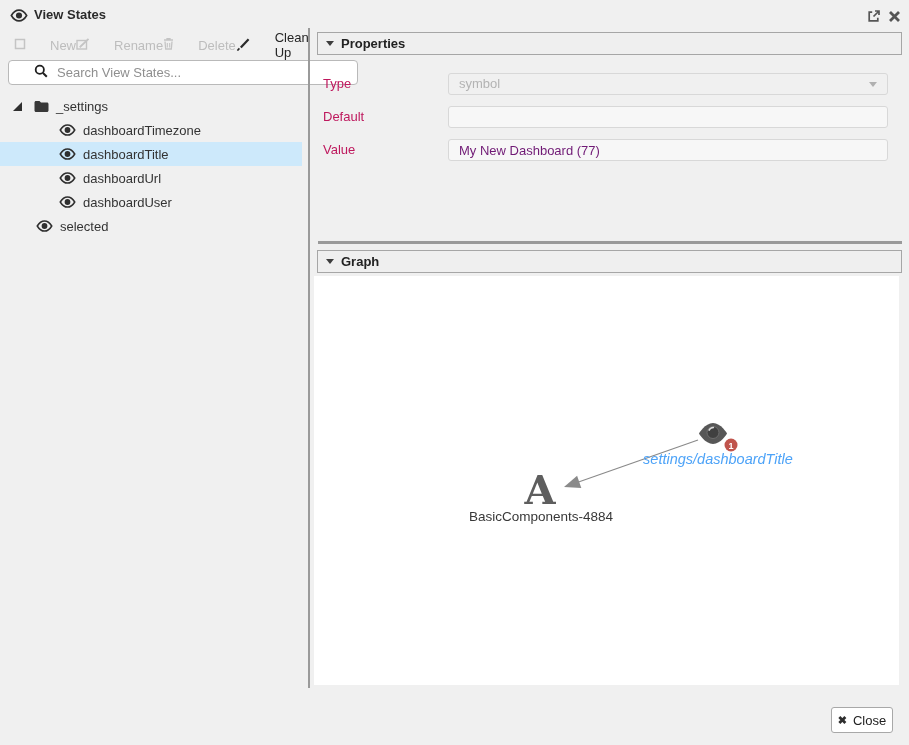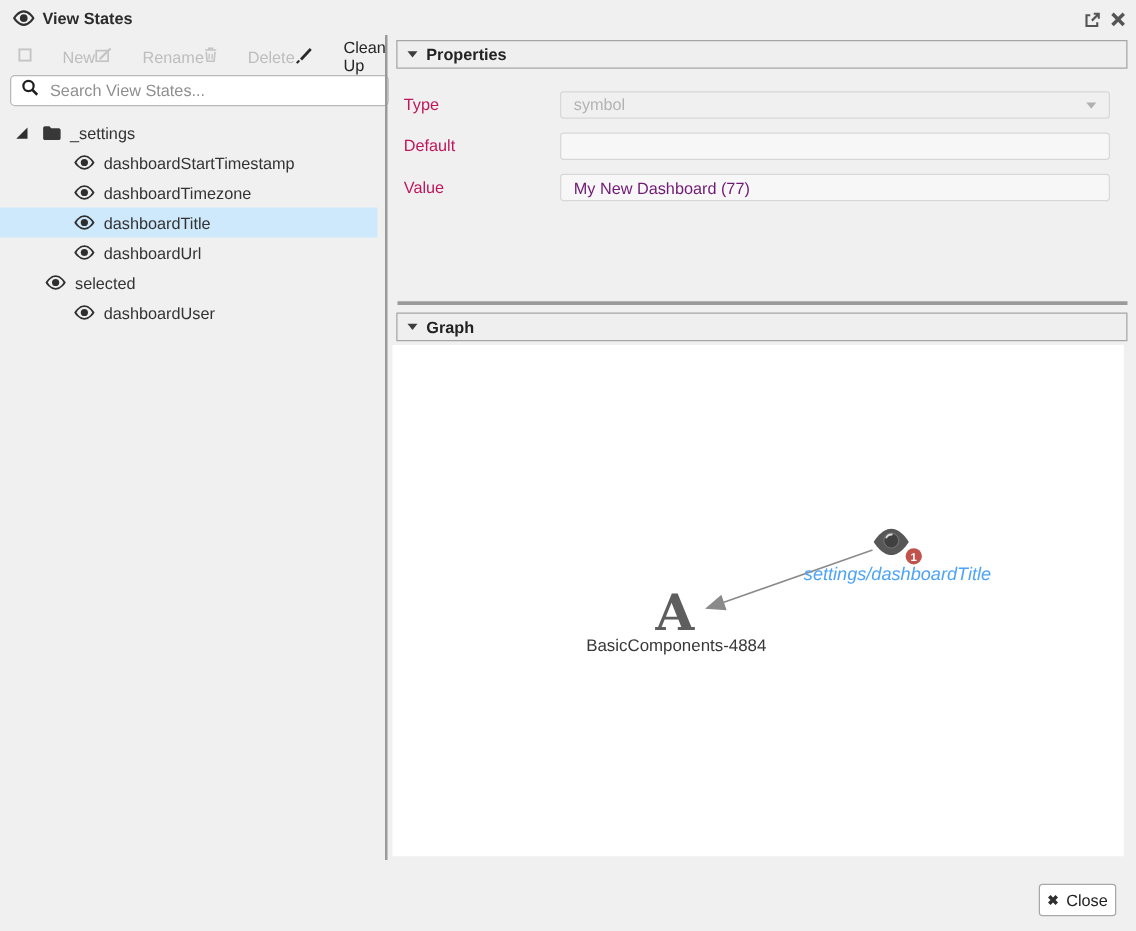--- a/index.html
+++ b/index.html
@@ -15,23 +15,23 @@
   .window-close-icon { position:absolute; left:888px; top:9px; cursor:pointer; }
 
   
   .toolbar { position:absolute; left:14px; top:34px; width:278px; height:22px;
              display:flex; justify-content:space-between; align-items:center; }
   .tool-btn { display:flex; align-items:center; gap:24px; font-size:13px; cursor:default; }
   .tool-btn.disabled { color:#bdbdbd; }
   .tool-btn.enabled { color:#252525; cursor:pointer; }
 
   
-  .search-box { position:absolute; left:8px; top:60px; width:303px; height:25px; box-sizing:border-box;
+  .search-box { position:absolute; left:8px; top:60px; width:350px; height:25px; box-sizing:border-box;
                 background:#fff; border:1px solid #b9b9b9; border-radius:4px;
-                display:flex; align-items:center; padding:0 8px; gap:7px; }
+                display:flex; align-items:center; padding:0 25px; gap:7px; }
   .search-box input { border:none; outline:none; flex:1; font-size:13px; color:#444;
                       font-family:"Liberation Sans", sans-serif; background:transparent; }
   .search-box input::placeholder { color:#8f8f8f; }
 
   
   .tree { position:absolute; left:0; top:94px; width:302px; }
   .tree-row { height:24px; display:flex; align-items:center; font-size:13px; color:#333; cursor:pointer; }
   .tree-row.lvl-folder { padding-left:13px; }
   .tree-row.lvl-child  { padding-left:59px; }
   .tree-row.lvl-root   { padding-left:36px; }
@@ -152,78 +152,69 @@
     <div class="tree-row lvl-folder">
       <span class="expander"></span>
       <span class="folder-wrap">
         <svg width="17" height="13" viewBox="0 0 16 13">
           <path d="M1 2.5 C1 1.7 1.7 1 2.5 1 H6 L7.5 2.6 H13.5 C14.3 2.6 15 3.3 15 4.1 V10.5 C15 11.3 14.3 12 13.5 12 H2.5 C1.7 12 1 11.3 1 10.5 Z" fill="#383838"></path>
         </svg>
       </span>
       <span>_settings</span>
     </div>
 
+
     <div class="tree-row lvl-child">
       <span class="icon">
         <svg width="17" height="12" viewBox="0 0 20 14">
             <path d="M10 1 C5 1 1.5 7 1.5 7 C1.5 7 5 13 10 13 C15 13 18.5 7 18.5 7 C18.5 7 15 1 10 1 Z" fill="none" stroke="#2f2f2f" stroke-width="1.8"></path>
             <circle cx="10" cy="7" r="3.4" fill="#2f2f2f"></circle>
           </svg>
       </span>
-      <span>dashboardStartTimestamp</span>
+      <span>dashboardTimezone</span>
+    </div>
+
+    <div class="tree-row lvl-child selected">
+      <span class="icon">
+        <svg width="17" height="12" viewBox="0 0 20 14">
+            <path d="M10 1 C5 1 1.5 7 1.5 7 C1.5 7 5 13 10 13 C15 13 18.5 7 18.5 7 C18.5 7 15 1 10 1 Z" fill="none" stroke="#2f2f2f" stroke-width="1.8"></path>
+            <circle cx="10" cy="7" r="3.4" fill="#2f2f2f"></circle>
+          </svg>
+      </span>
+      <span>dashboardTitle</span>
     </div>
 
     <div class="tree-row lvl-child">
       <span class="icon">
         <svg width="17" height="12" viewBox="0 0 20 14">
             <path d="M10 1 C5 1 1.5 7 1.5 7 C1.5 7 5 13 10 13 C15 13 18.5 7 18.5 7 C18.5 7 15 1 10 1 Z" fill="none" stroke="#2f2f2f" stroke-width="1.8"></path>
             <circle cx="10" cy="7" r="3.4" fill="#2f2f2f"></circle>
           </svg>
       </span>
-      <span>dashboardTimezone</span>
-    </div>
-
-    <div class="tree-row lvl-child selected">
-      <span class="icon">
-        <svg width="17" height="12" viewBox="0 0 20 14">
-            <path d="M10 1 C5 1 1.5 7 1.5 7 C1.5 7 5 13 10 13 C15 13 18.5 7 18.5 7 C18.5 7 15 1 10 1 Z" fill="none" stroke="#2f2f2f" stroke-width="1.8"></path>
-            <circle cx="10" cy="7" r="3.4" fill="#2f2f2f"></circle>
-          </svg>
-      </span>
-      <span>dashboardTitle</span>
+      <span>dashboardUrl</span>
     </div>
 
     <div class="tree-row lvl-child">
       <span class="icon">
         <svg width="17" height="12" viewBox="0 0 20 14">
             <path d="M10 1 C5 1 1.5 7 1.5 7 C1.5 7 5 13 10 13 C15 13 18.5 7 18.5 7 C18.5 7 15 1 10 1 Z" fill="none" stroke="#2f2f2f" stroke-width="1.8"></path>
             <circle cx="10" cy="7" r="3.4" fill="#2f2f2f"></circle>
           </svg>
       </span>
-      <span>dashboardUrl</span>
+      <span>dashboardUser</span>
     </div>
 
     <div class="tree-row lvl-root">
       <span class="icon">
         <svg width="17" height="12" viewBox="0 0 20 14">
             <path d="M10 1 C5 1 1.5 7 1.5 7 C1.5 7 5 13 10 13 C15 13 18.5 7 18.5 7 C18.5 7 15 1 10 1 Z" fill="none" stroke="#2f2f2f" stroke-width="1.8"></path>
             <circle cx="10" cy="7" r="3.4" fill="#2f2f2f"></circle>
           </svg>
       </span>
       <span>selected</span>
-    </div>
-
-    <div class="tree-row lvl-child">
-      <span class="icon">
-        <svg width="17" height="12" viewBox="0 0 20 14">
-            <path d="M10 1 C5 1 1.5 7 1.5 7 C1.5 7 5 13 10 13 C15 13 18.5 7 18.5 7 C18.5 7 15 1 10 1 Z" fill="none" stroke="#2f2f2f" stroke-width="1.8"></path>
-            <circle cx="10" cy="7" r="3.4" fill="#2f2f2f"></circle>
-          </svg>
-      </span>
-      <span>dashboardUser</span>
     </div>
   </div>
 
   <div class="v-splitter"></div>
   <div class="h-splitter"></div>
 
   <div class="section-header" id="properties-header">
     <span class="caret-down"></span>
     <span>Properties</span>
   </div>

